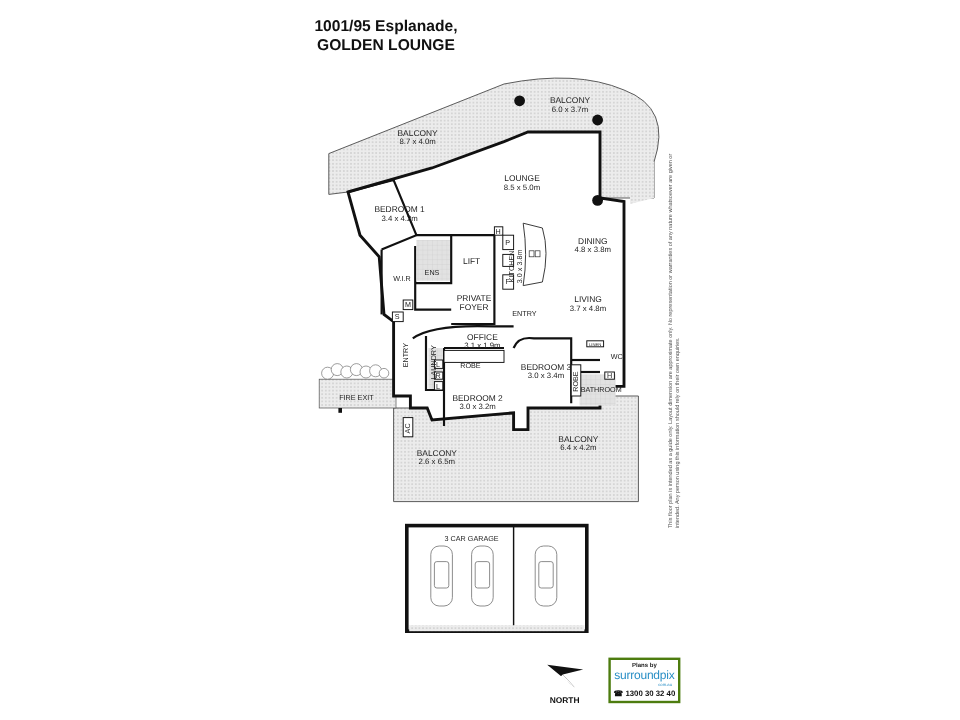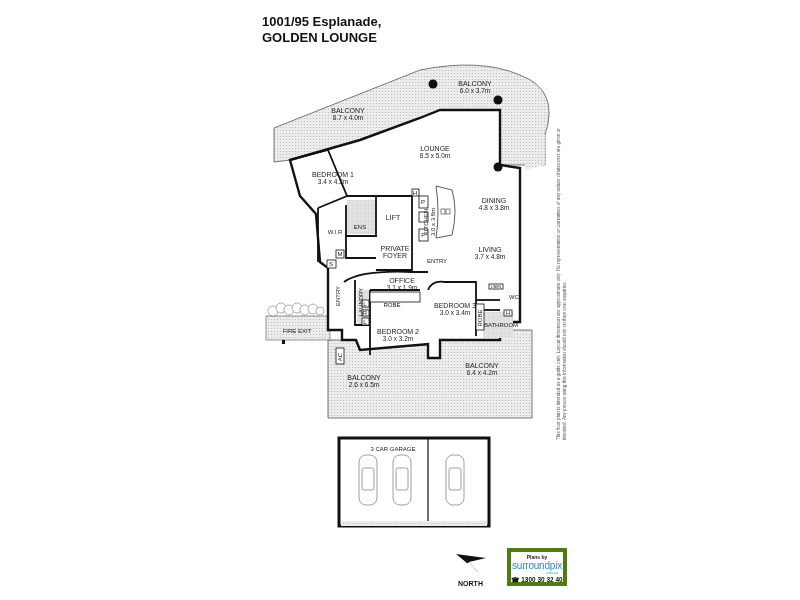--- a/index.html
+++ b/index.html
@@ -1,24 +1,24 @@
 <!DOCTYPE html>
 <html><head>
 <meta charset="utf-8">
 <style>
   html, body { margin:0; padding:0; background:#ffffff; }
   body { width:800px; height:600px; position:relative; overflow:hidden; font-family:"Liberation Sans", sans-serif; }
-  .title { position:absolute; left:262px; top:14px; font-weight:bold; font-size:13px; line-height:16px; color:#111; }
+  .title { position:absolute; left:262px; top:14px; font-weight:bold; font-size:13px; line-height:16px; color:#111;text-align:center; }
   .plan { position:absolute; left:0; top:0; width:800px; height:600px; }
   .lbl { font-family:"Liberation Sans", sans-serif; fill:#222; text-anchor:middle; }
   .room-name { font-size:7px; }
   .room-dim { font-size:6.5px; }
   .small { font-size:6px; }
   .disclaimer { position:absolute; left:556px; top:440px; width:320px; transform-origin:0 0; transform:rotate(-90deg); font-size:4.6px; line-height:6px; color:#555; }
-  .logo { position:absolute; left:507px; top:548px; width:60px; height:38px; border:4px solid #4d7c0f; background:#fff; box-sizing:border-box; text-align:center; }
+  .logo { position:absolute; left:507px; top:548px; width:60px; height:38px; border:2px solid #4d7c0f; background:#fff; box-sizing:border-box; text-align:center; }
   .logo .plansby { font-size:5px; font-weight:bold; color:#222; margin-top:2px; }
   .logo .brand { font-size:10px; color:#2a8fc6; line-height:11px; letter-spacing:-0.2px; }
   .logo .brand-sub { font-size:3.5px; color:#2a8fc6; text-align:right; padding-right:5px; line-height:4px; }
   .logo .phone { font-size:6.5px; font-weight:bold; color:#111; margin-top:1px; }
   .north { position:absolute; left:448px; top:552px; width:45px; text-align:center; }
   .north-label { font-size:7px; font-weight:bold; color:#111; margin-top:2px; }
 </style>
 </head>
 <body>
 

